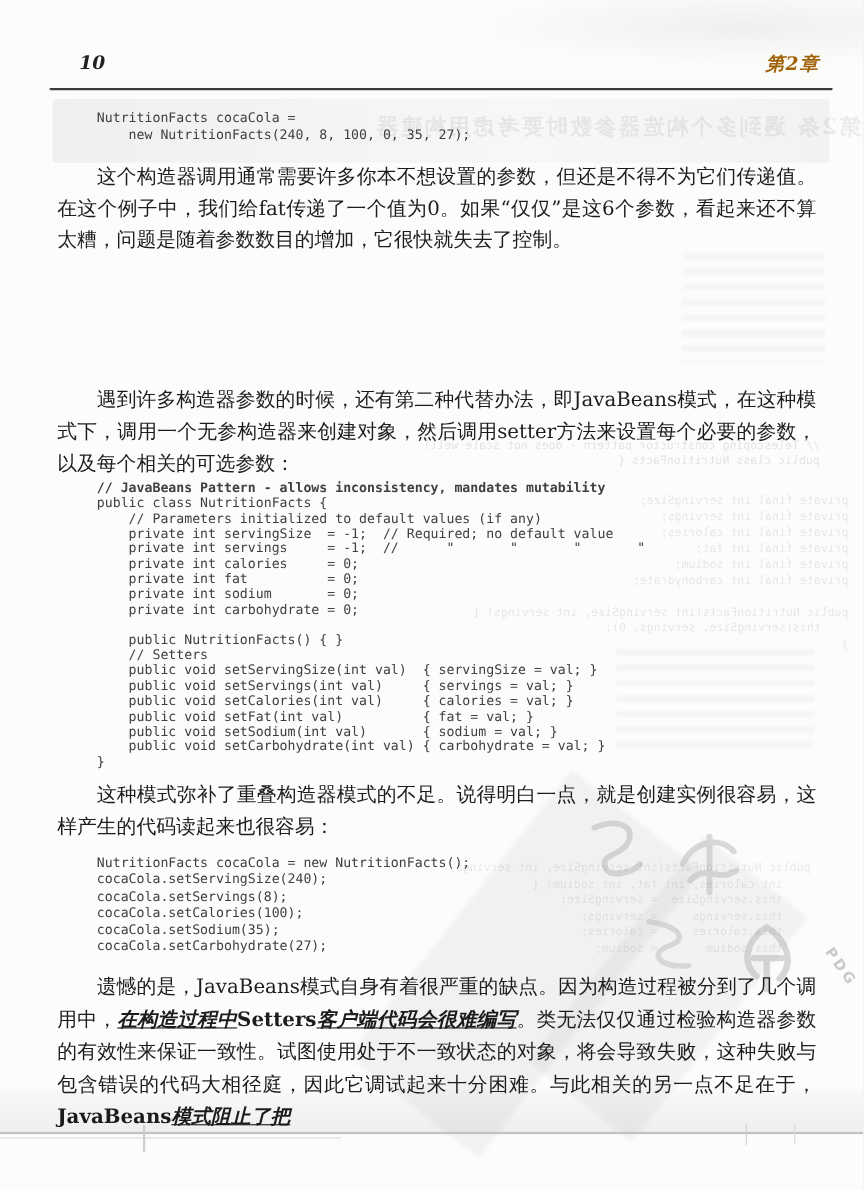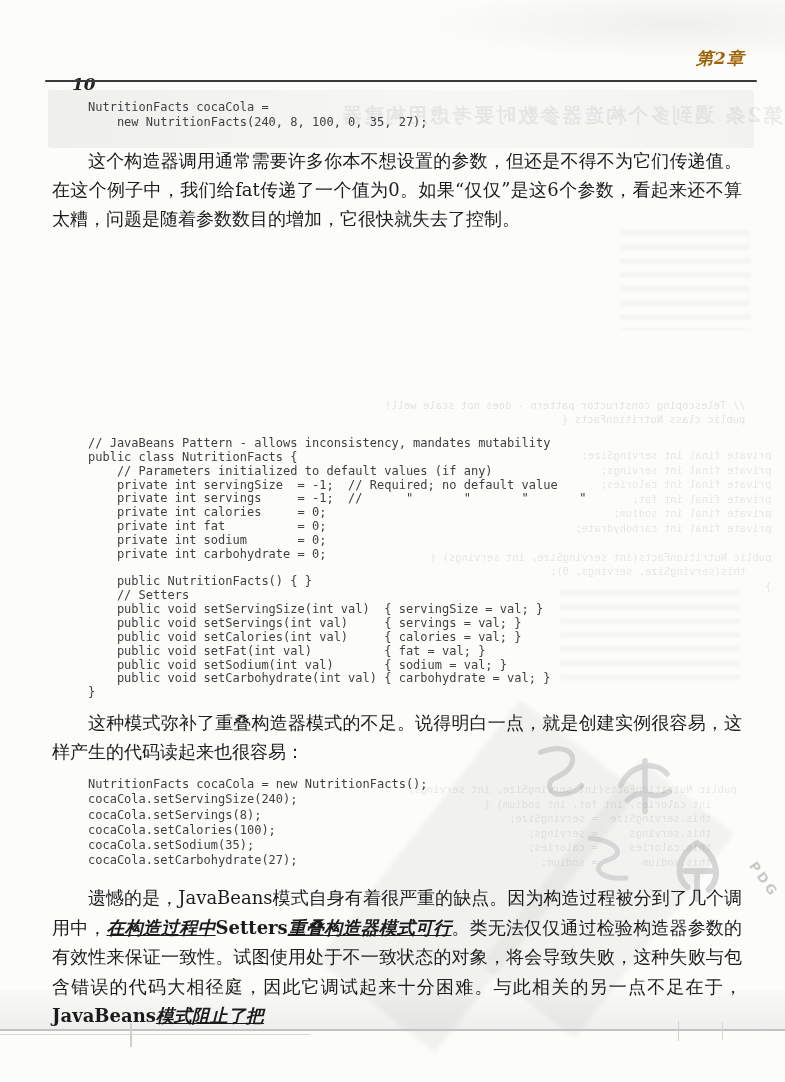--- a/index.html
+++ b/index.html
@@ -8,21 +8,21 @@
     position:relative;
     width:785px;height:1082px;
     margin:0 auto;
     background:#fcfcfb;
     overflow:hidden;
     font-family:"DejaVu Serif","Liberation Serif",serif;
     color:#1d1d1d;
   }
   
   .pageno{
-    position:absolute;left:72px;top:74px;
+    position:absolute;left:72px;top:48px;
     font-style:italic;font-size:17px;font-weight:600;color:#222;
   }
   .chapter{
     position:absolute;left:696px;top:47px;
     font-style:italic;font-weight:700;font-size:17px;color:#a16207;
     letter-spacing:1px;
   }
   .hrule{
     position:absolute;left:45px;top:80px;width:712px;height:2px;
     background:#3c3c3c;border-radius:1px;
@@ -37,21 +37,21 @@
   .em{font-style:italic;}
   .b{font-weight:700;font-style:normal;}
   .bem{font-weight:700;font-style:italic;text-decoration:underline;}
   
   pre.code{
     position:absolute;left:88px;margin:0;
     font-family:"DejaVu Sans Mono","Liberation Mono",monospace;
     font-size:12px;color:#404040;
     white-space:pre;
   }
-  .code-comment-bold{font-weight:400;margin-top:30px;}
+  .code-comment-bold{font-weight:700;margin-top:30px;}
   
   .wash1{
     position:absolute;left:48px;top:90px;width:706px;height:58px;
     background:linear-gradient(90deg,rgba(0,0,0,.05),rgba(0,0,0,.018) 60%,rgba(0,0,0,.04));
     border-radius:3px;
   }
   .topnoise{
     position:absolute;left:420px;top:0;width:365px;height:60px;
     background:radial-gradient(ellipse at 70% 40%,rgba(0,0,0,.05),rgba(0,0,0,0) 70%);
   }
@@ -160,20 +160,21 @@
   <div class="pageno">10</div>
   <div class="chapter">第2章</div>
   <div class="hrule"></div>
 
   <pre class="code" style="top:100px;line-height:15px;">NutritionFacts cocaCola =
     new NutritionFacts(240, 8, 100, 0, 35, 27);</pre>
 
   <div class="para" style="top:146px;">这个构造器调用通常需要许多你本不想设置的参数，但还是不得不为它们传递值。在这个例子中，我们给fat传递了一个值为0。如果“仅仅”是这6个参数，看起来还不算太糟，问题是随着参数数目的增加，它很快就失去了控制。</div>
 
 
+  <div class="para" style="top:349px;">遇到许多构造器参数的时候，还有第二种代替办法，即JavaBeans模式，在这种模式下，调用一个无参构造器来创建对象，然后调用setter方法来设置每个必要的参数，以及每个相关的可选参数：</div>
 
   <pre class="code" style="top:437px;line-height:13.85px;font-size:12px;"><span class="code-comment-bold">// JavaBeans Pattern - allows inconsistency, mandates mutability</span>
 <span>public class NutritionFacts {
     // Parameters initialized to default values (if any)
     private int servingSize  = -1;  // Required; no default value
     private int servings     = -1;  //      "       "       "       "
     private int calories     = 0;
     private int fat          = 0;
     private int sodium       = 0;
     private int carbohydrate = 0;
@@ -190,21 +191,21 @@
 
   <div class="para" style="top:708px;">这种模式弥补了重叠构造器模式的不足。说得明白一点，就是创建实例很容易，这样产生的代码读起来也很容易：</div>
 
   <pre class="code" style="top:777px;line-height:15.3px;">NutritionFacts cocaCola = new NutritionFacts();
 cocaCola.setServingSize(240);
 cocaCola.setServings(8);
 cocaCola.setCalories(100);
 cocaCola.setSodium(35);
 cocaCola.setCarbohydrate(27);</pre>
 
-  <div class="para" style="top:883px;line-height:29.5px;"><span>遗憾的是，JavaBeans模式自身有着很严重的缺点。因为构造过程被分到了几个调用中，</span><span class="bem">在构造过程中</span><span class="b">Setters</span><span class="bem">重叠构造器模式可行</span><span>。类无法仅仅通过检验构造器参数的有效性来保证一致性。试图使用处于不一致状态的对象，将会导致失败，这种失败与包含错误的代码大相径庭，因此它调试起来十分困难。与此相关的另一点不足在于，</span><span class="b">JavaBeans</span><span class="bem">模式阻止了把</span></div>
+  <div class="para" style="top:883px;line-height:29.5px;"><span>遗憾的是，JavaBeans模式自身有着很严重的缺点。因为构造过程被分到了几个调用中，</span><span class="bem">在构造过程中</span><span class="b">Setters</span><span class="bem">客户端代码会很难编写</span><span>。类无法仅仅通过检验构造器参数的有效性来保证一致性。试图使用处于不一致状态的对象，将会导致失败，这种失败与包含错误的代码大相径庭，因此它调试起来十分困难。与此相关的另一点不足在于，</span><span class="b">JavaBeans</span><span class="bem">模式阻止了把</span></div>
 
   <div class="botband"></div>
   <div class="botline1"></div>
   <div class="botline2"></div>
   <div class="bottick1"></div>
   <div class="bottick2"></div>
   <div class="bottick3"></div>
 
 </div>
 

